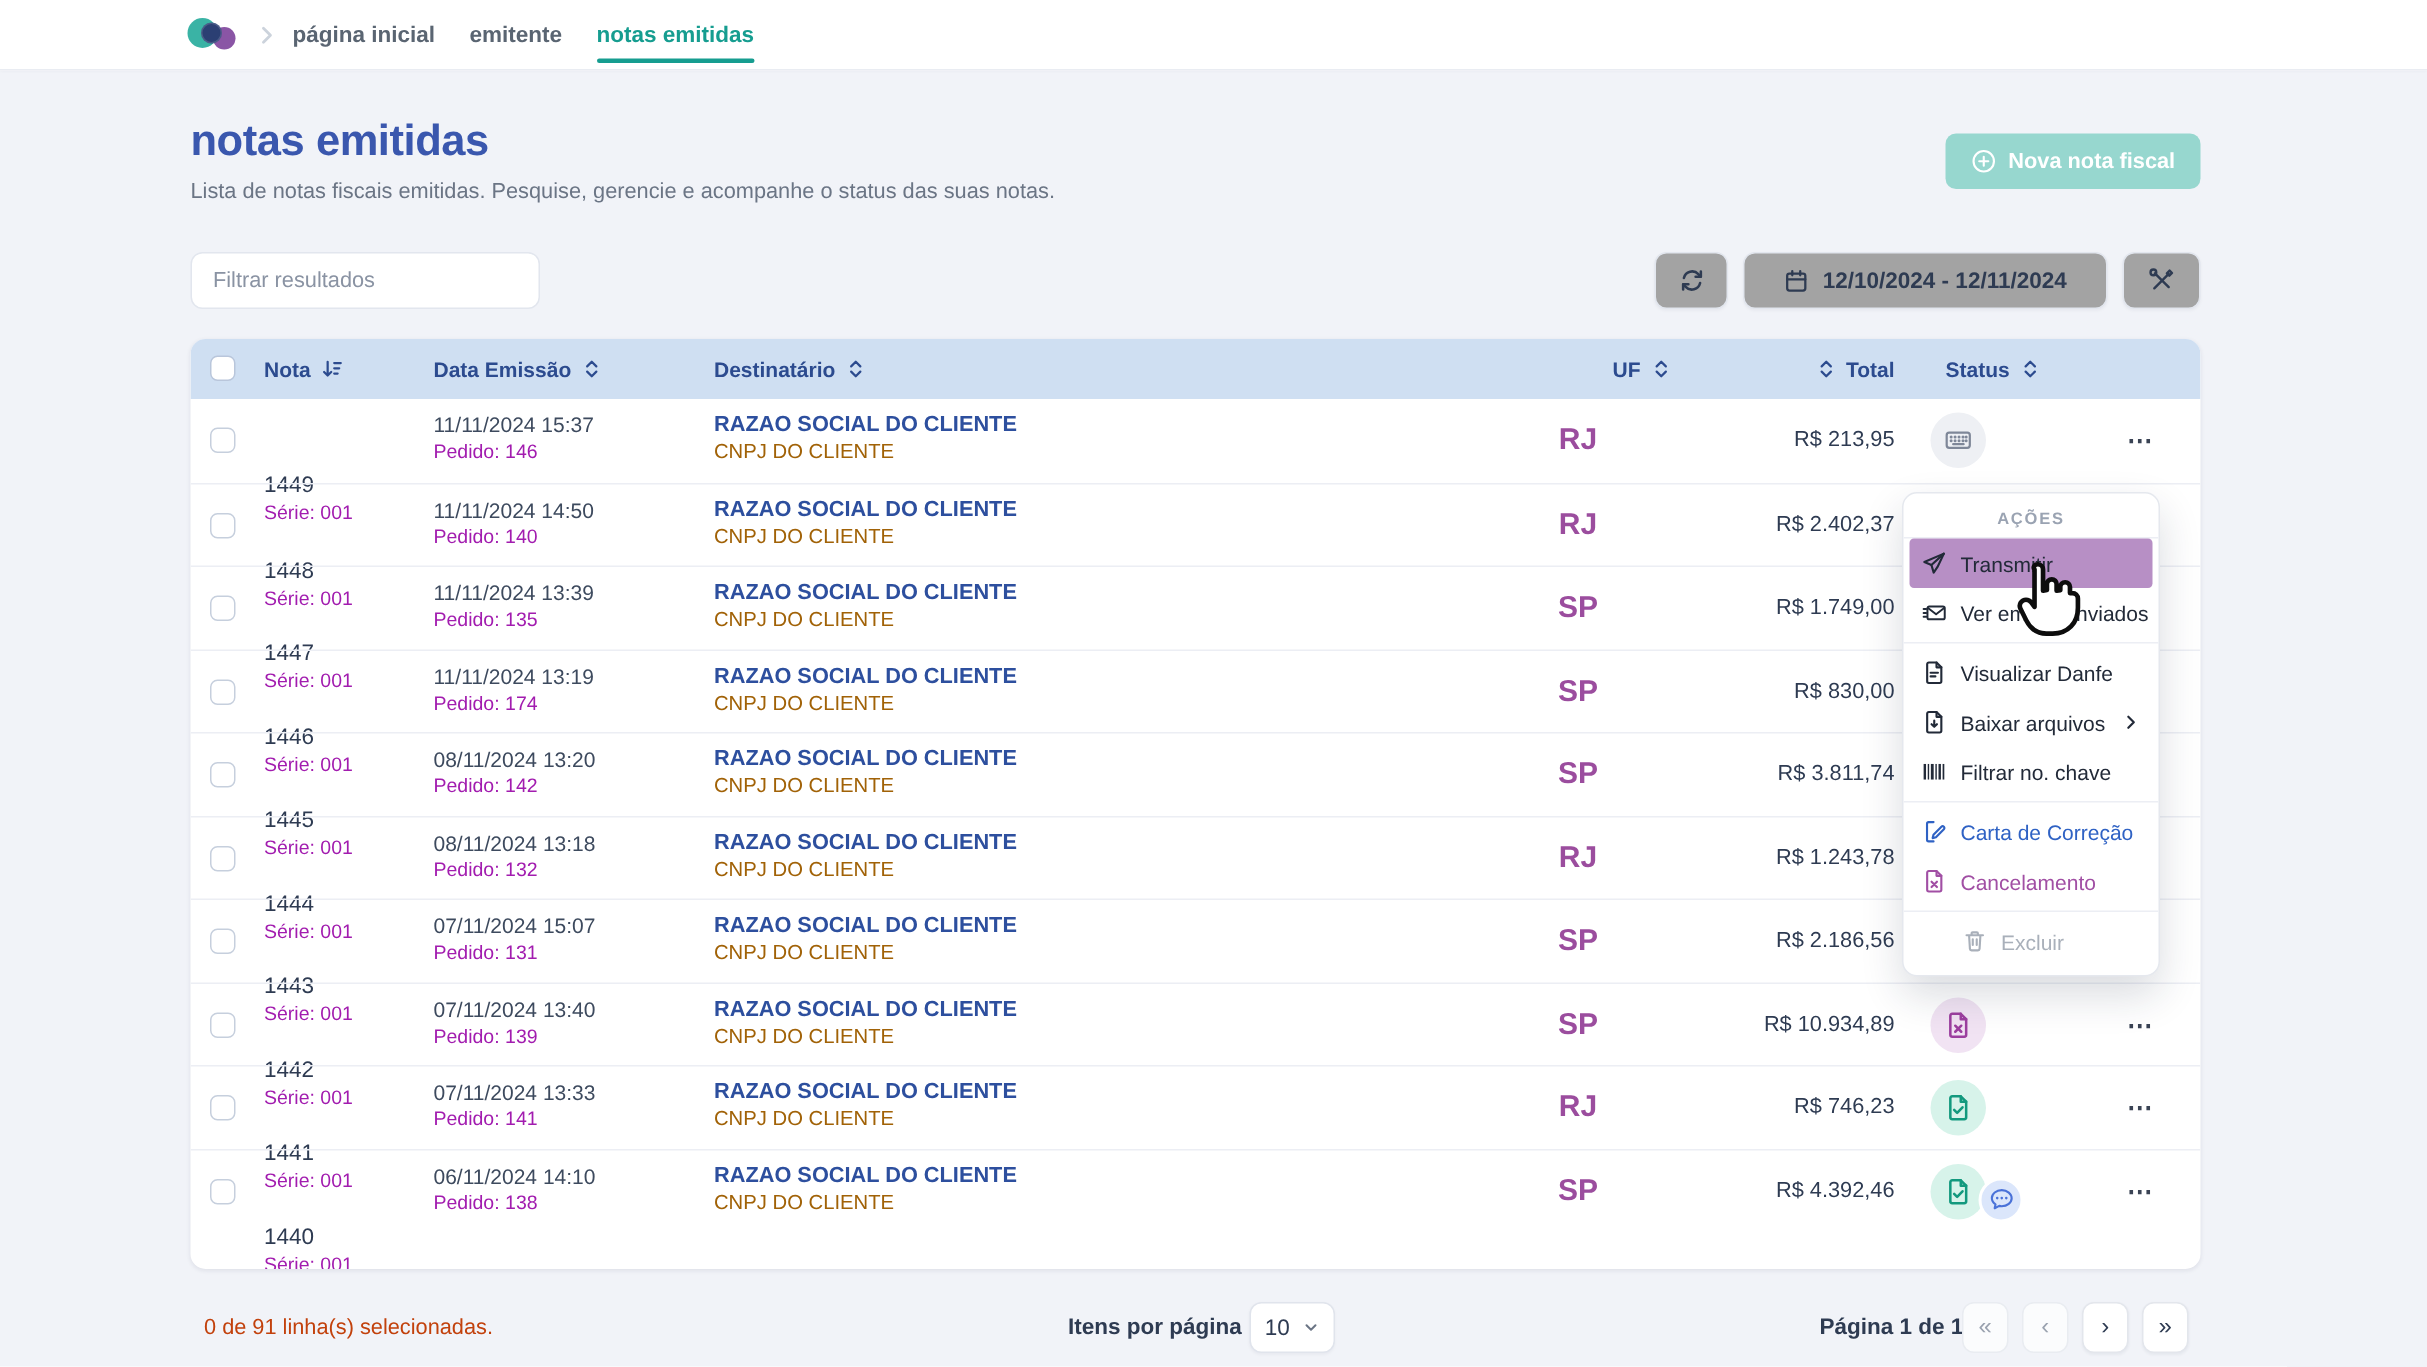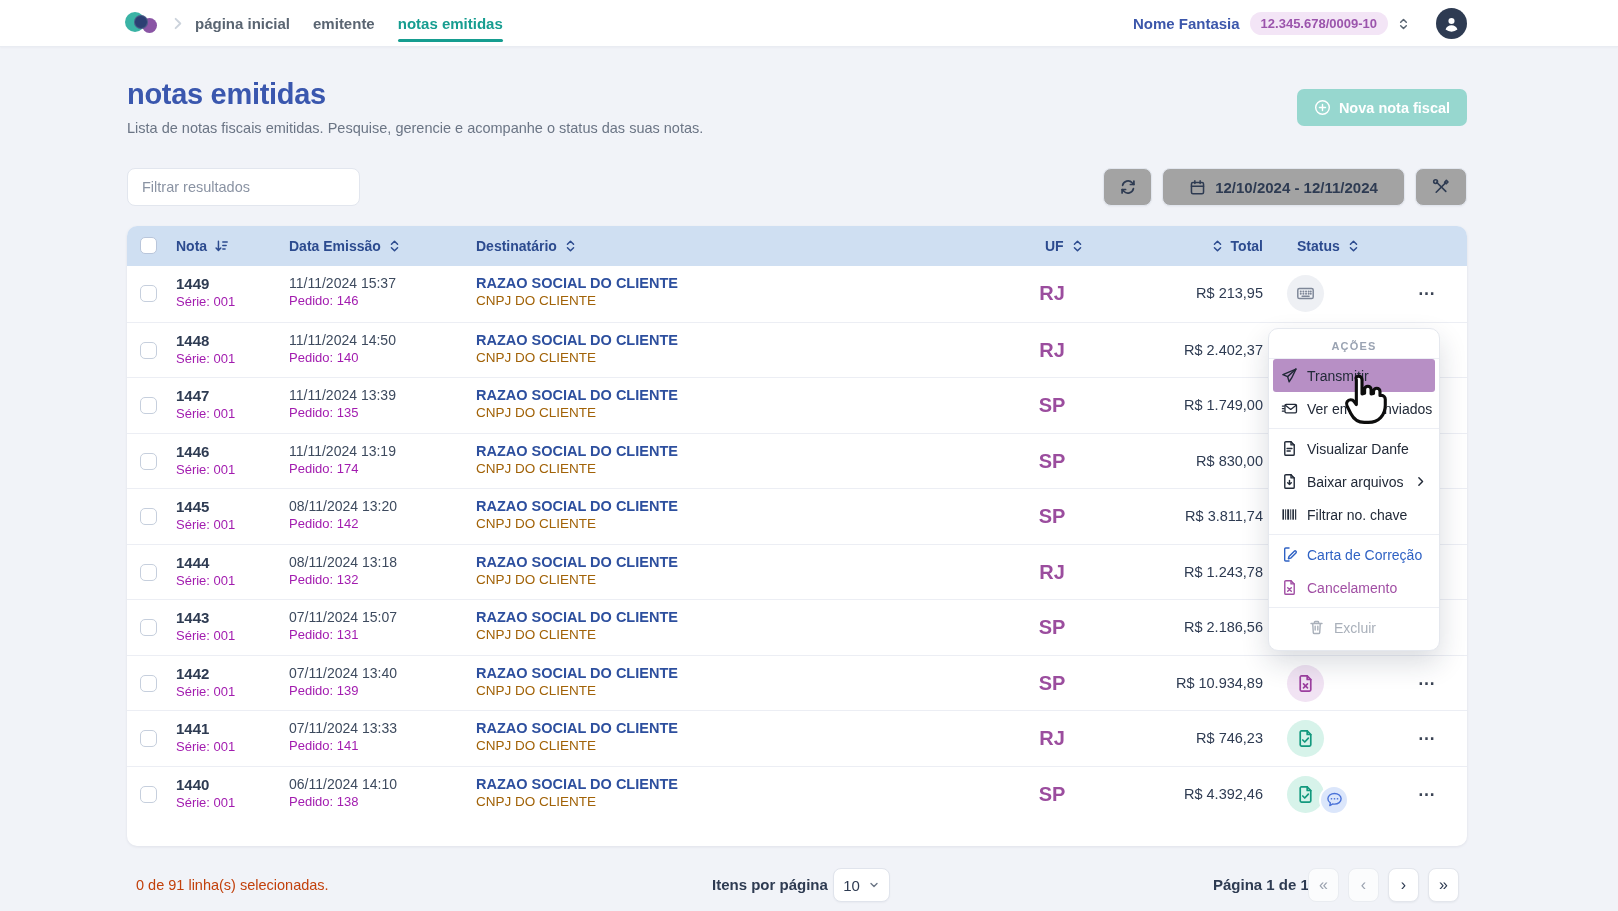--- a/index.html
+++ b/index.html
@@ -39,21 +39,21 @@
   #table-card{position:absolute;left:127px;top:226px;width:1340px;height:620px;background:#fff;border-radius:10px;box-shadow:0 1px 3px rgba(20,30,60,.08);overflow:hidden;}
   #thead{position:relative;height:40px;background:#cfdff2;}
   .hcell{position:absolute;top:0;height:40px;display:flex;align-items:center;gap:7px;font-size:14px;font-weight:700;color:#2c4b8f;cursor:pointer;white-space:nowrap;}
   .checkbox{width:17px;height:17px;border:1.5px solid #c6cfdd;border-radius:5px;background:#fff;cursor:pointer;}
   #thead .checkbox{position:absolute;left:13px;top:11px;border-color:#b9c6db;}
   .trow{position:relative;height:55.5px;border-top:1px solid #eceef4;}
   .trow:first-child{border-top:none;}
   .trow .checkbox{position:absolute;left:13px;top:19px;}
   .cell{position:absolute;}
   .c-nota{left:49px;top:9px;}
-  .nota-num{font-size:15px;font-weight:700;color:#2e3b52;}
+  .nota-num{font-size:15px;font-weight:400;color:#2e3b52;margin-top:40px;}
   .sub{font-size:13px;color:#a21caf;margin-top:2px;}
   .c-data{left:162px;top:9px;}
   .data-main{font-size:14px;color:#3d4a5e;}
   .c-dest{left:349px;top:9px;}
   .dest-link{font-size:14.5px;font-weight:700;color:#2d4f9e;text-decoration:none;cursor:pointer;display:block;}
   .cnpj{font-size:13.5px;color:#a16207;margin-top:2px;}
   .c-uf{left:900px;width:50px;top:0;height:55.5px;line-height:55.5px;text-align:center;font-size:20px;font-weight:700;color:#9b4d9e;}
   .c-total{right:204px;top:0;height:55.5px;line-height:55.5px;font-size:14.5px;color:#2e3b52;}
   .c-status{left:1160px;top:9px;display:flex;align-items:flex-start;}
   .scircle{width:37px;height:37px;border-radius:50%;display:flex;align-items:center;justify-content:center;flex:none;}
@@ -97,36 +97,20 @@
   <span id="sep-chevron">
     <svg width="15" height="15" viewBox="0 0 16 16" fill="none" stroke="#ccd3dc" stroke-width="2" stroke-linecap="round" stroke-linejoin="round">
         <path d="M6 3l5 5-5 5"></path>
       </svg>
   </span>
   <div id="nav">
       <div class="nav-item">página inicial</div>
       <div class="nav-item">emitente</div>
       <div class="nav-item active">notas emitidas</div>
     </div>
-  <div id="topbar-right">
-    <span id="company-name">Nome Fantasia</span>
-    <span id="company-badge">12.345.678/0009-10</span>
-    <span id="company-switch">
-      <svg width="13" height="14" viewBox="0 0 14 16" fill="none" stroke="#5a6572" stroke-width="1.7" stroke-linecap="round" stroke-linejoin="round">
-          <path d="M3.8 6L7 2.8 10.2 6"></path>
-          <path d="M3.8 10L7 13.2 10.2 10"></path>
-        </svg>
-    </span>
-    <span id="avatar">
-      <svg width="19" height="19" viewBox="0 0 18 18" fill="#fff">
-          <circle cx="9" cy="6.6" r="2.9"></circle>
-          <path d="M3.4 14.8c.5-2.7 2.9-4.2 5.6-4.2s5.1 1.5 5.6 4.2a9 9 0 0 1-11.2 0z"></path>
-        </svg>
-    </span>
-  </div>
 </div>
 
 <div id="page-title">notas emitidas</div>
 <div id="page-subtitle">Lista de notas fiscais emitidas. Pesquise, gerencie e acompanhe o status das suas notas.</div>
 <button id="new-btn">
   <svg width="17" height="17" viewBox="0 0 18 18" fill="none" stroke="#fff" stroke-width="1.5" stroke-linecap="round">
       <circle cx="9" cy="9" r="7.2"></circle>
       <path d="M9 5.8v6.4M5.8 9h6.4"></path>
     </svg>
   <span>Nova nota fiscal</span>
@@ -174,21 +158,21 @@
           <path d="M3.5 10L7 13.5 10.5 10"></path>
         </svg>
     </div>
     <div class="hcell" style="left:349px">
       <span>Destinatário</span>
       <svg width="13" height="14" viewBox="0 0 14 16" fill="none" stroke="currentColor" stroke-width="1.7" stroke-linecap="round" stroke-linejoin="round">
           <path d="M3.5 6L7 2.5 10.5 6"></path>
           <path d="M3.5 10L7 13.5 10.5 10"></path>
         </svg>
     </div>
-    <div class="hcell" style="left:918px">
+    <div class="hcell" style="left:948px">
       <span>UF</span>
       <svg width="13" height="14" viewBox="0 0 14 16" fill="none" stroke="currentColor" stroke-width="1.7" stroke-linecap="round" stroke-linejoin="round">
           <path d="M3.5 6L7 2.5 10.5 6"></path>
           <path d="M3.5 10L7 13.5 10.5 10"></path>
         </svg>
     </div>
     <div class="hcell" style="right:204px">
       <svg width="13" height="14" viewBox="0 0 14 16" fill="none" stroke="currentColor" stroke-width="1.7" stroke-linecap="round" stroke-linejoin="round">
           <path d="M3.5 6L7 2.5 10.5 6"></path>
           <path d="M3.5 10L7 13.5 10.5 10"></path>

